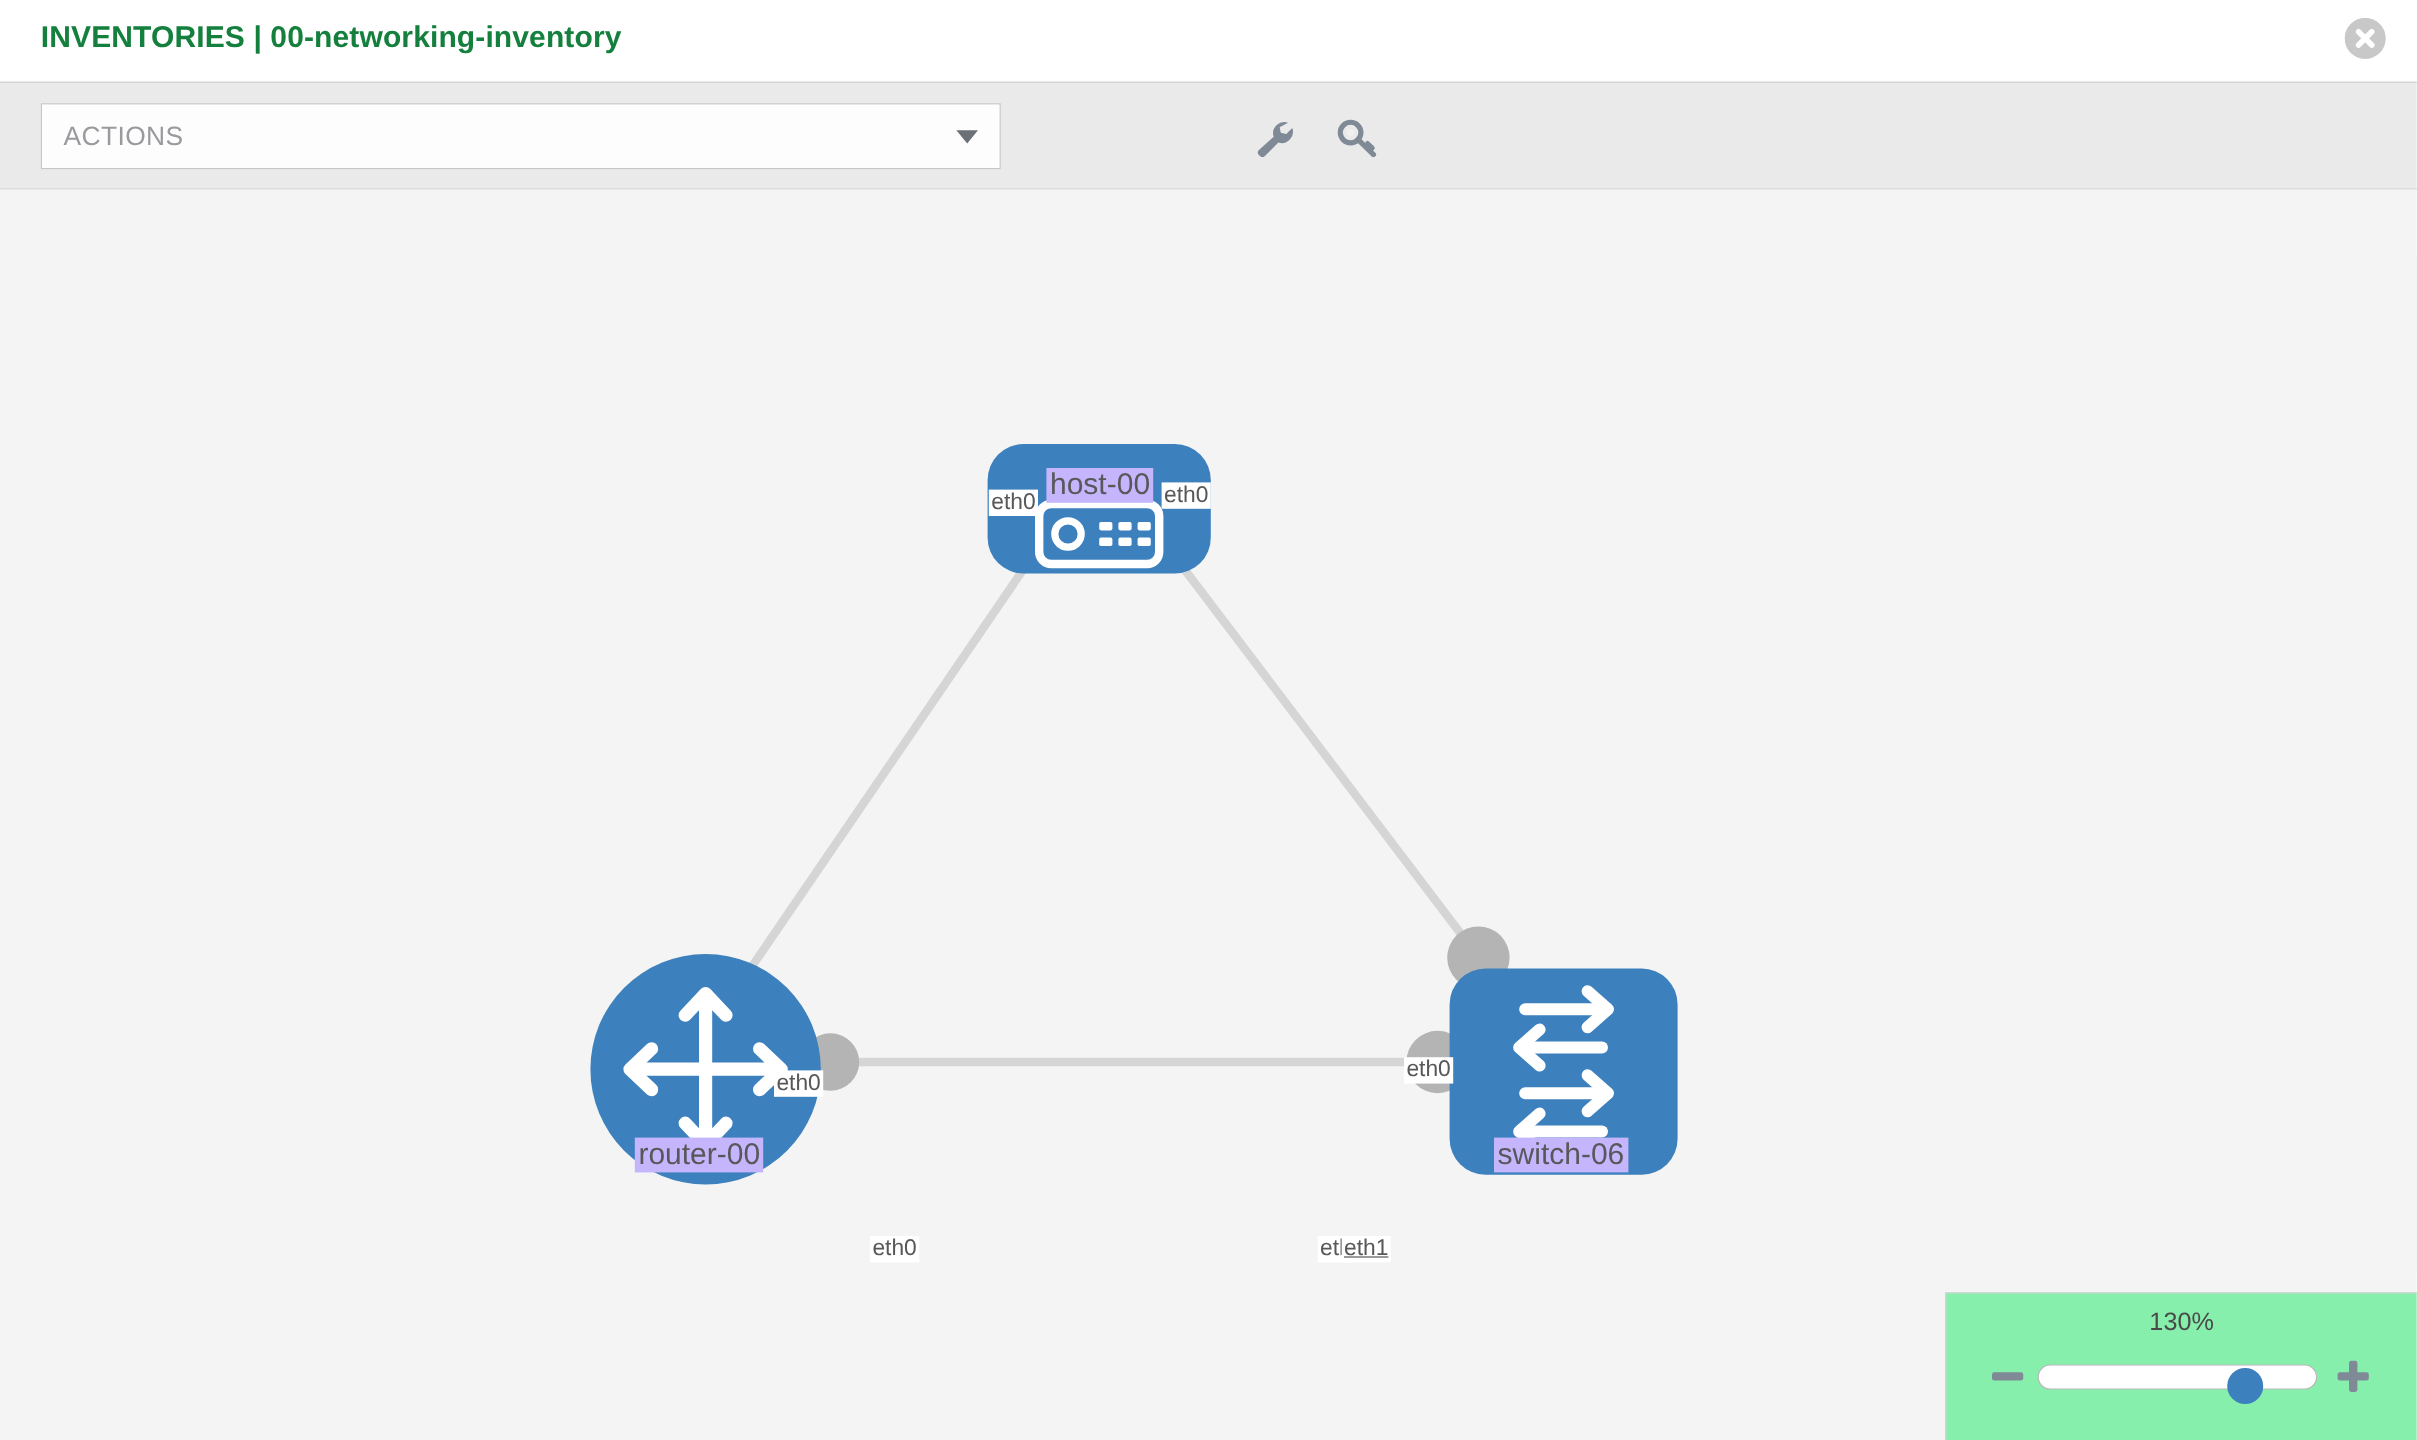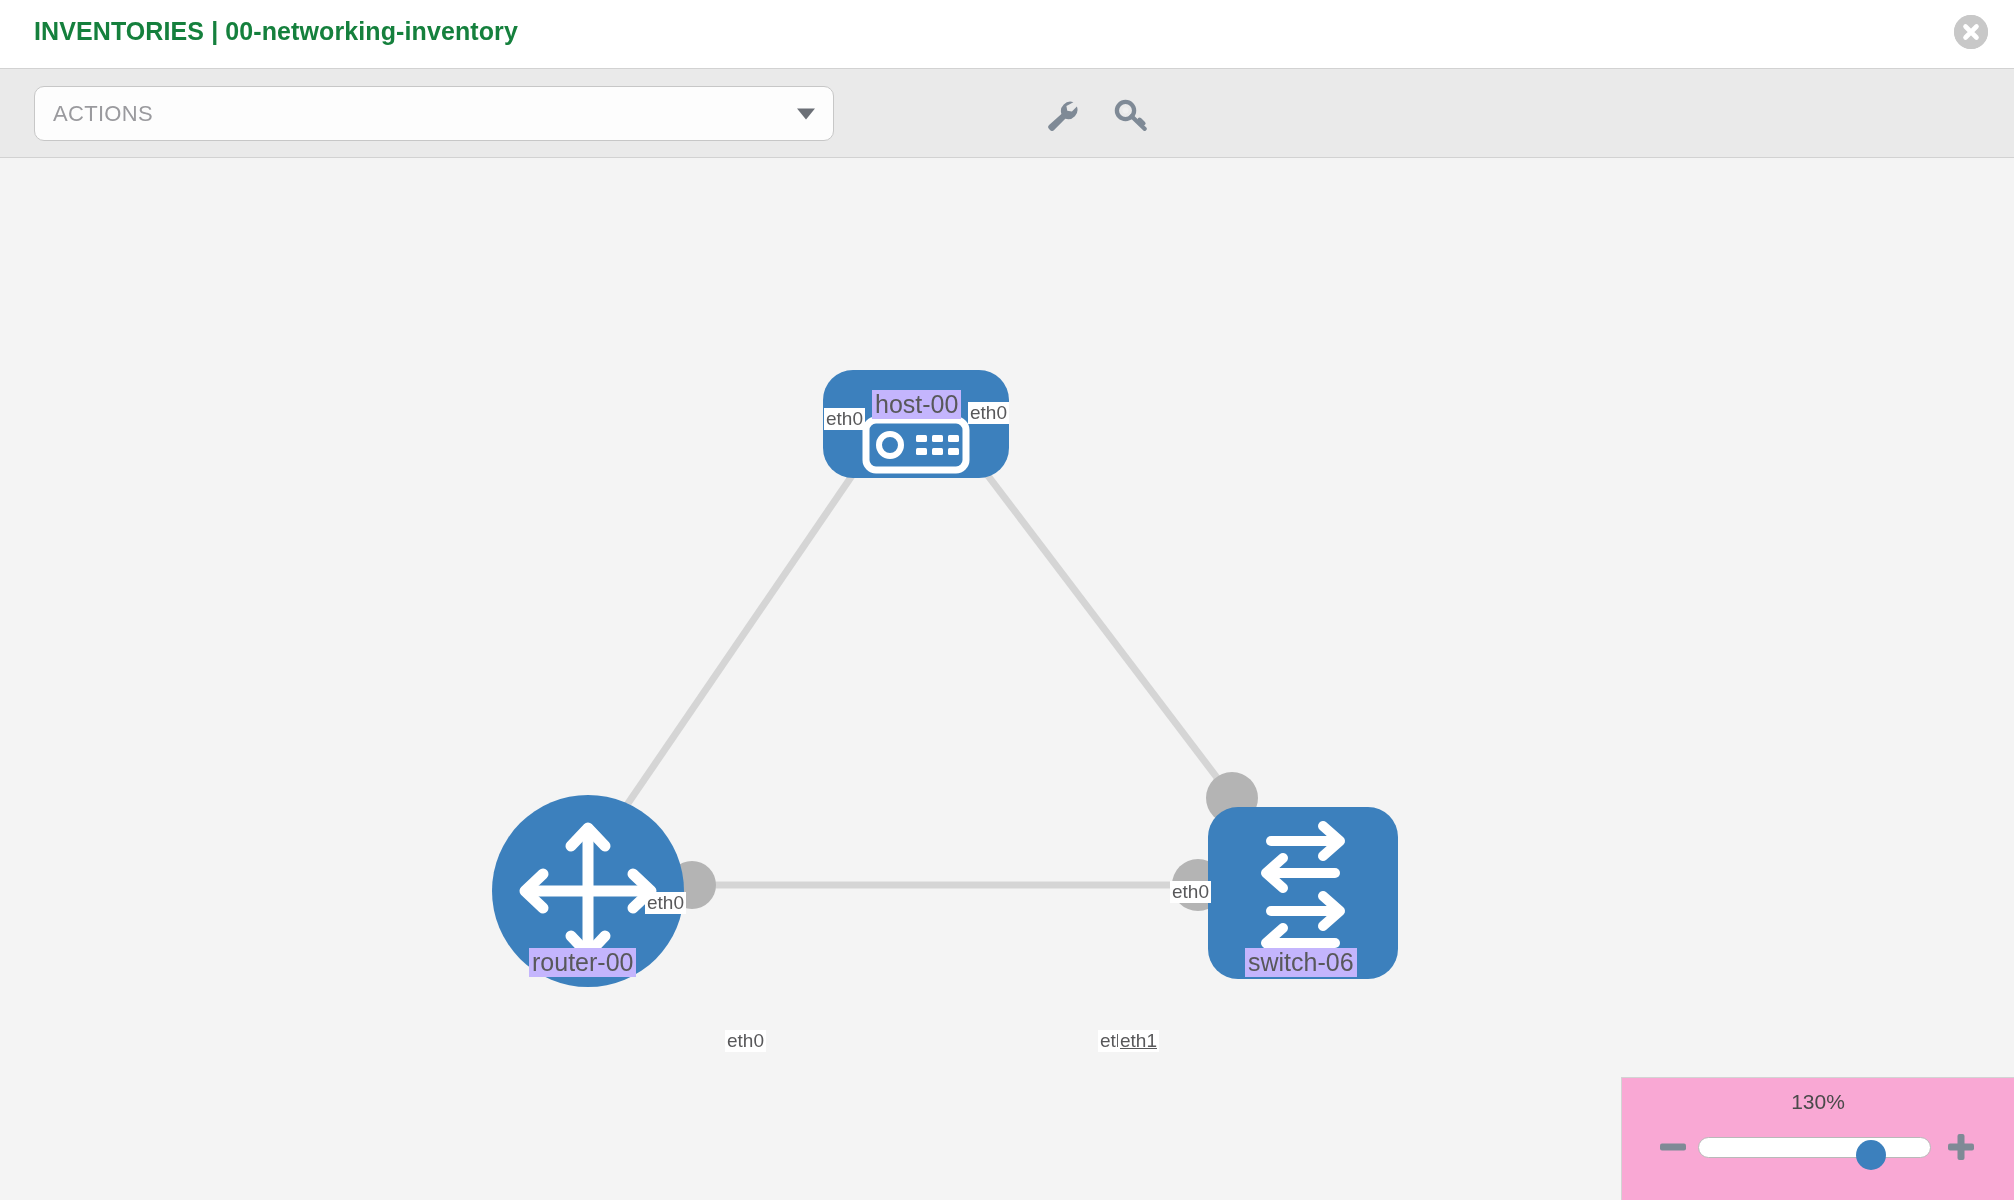--- a/index.html
+++ b/index.html
@@ -54,21 +54,21 @@
     height: 90px;
     background: #eaeaea;
     border-top: 1px solid #d2d2d2;
     border-bottom: 1px solid #d2d2d2;
     box-sizing: border-box;
   }
   .select-box {
     position: absolute;
     background: #fdfdfd;
     border: 1px solid #c7c7c7;
-    border-radius: 10px;
+    border-radius: 0;
     box-sizing: border-box;
     cursor: pointer;
   }
   .select-box .sel-label {
     position: absolute;
     left: 18px;
     top: 50%;
     transform: translateY(-50%);
     font-size: 22px;
     color: #9a9a9e;
@@ -141,21 +141,21 @@
     text-align: center;
   }
 
   
   .zoom-panel {
     position: absolute;
     left: 1621px;
     top: 1077px;
     width: 393px;
     height: 123px;
-    background: #f9a8d4;
+    background: #86efac;
     border: 1px solid #d3d3d3;
     border-right: none;
     border-bottom: none;
     box-sizing: border-box;
   }
   .zoom-value {
     position: absolute;
     top: 12px;
     left: 0; right: 0;
     text-align: center;

